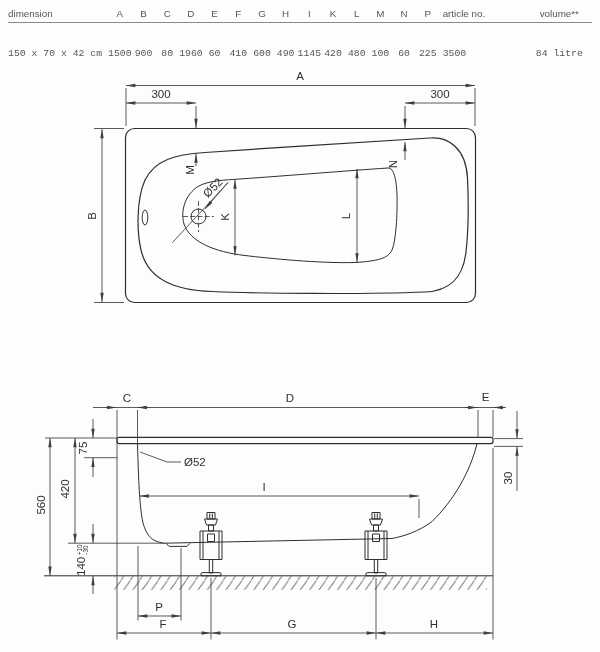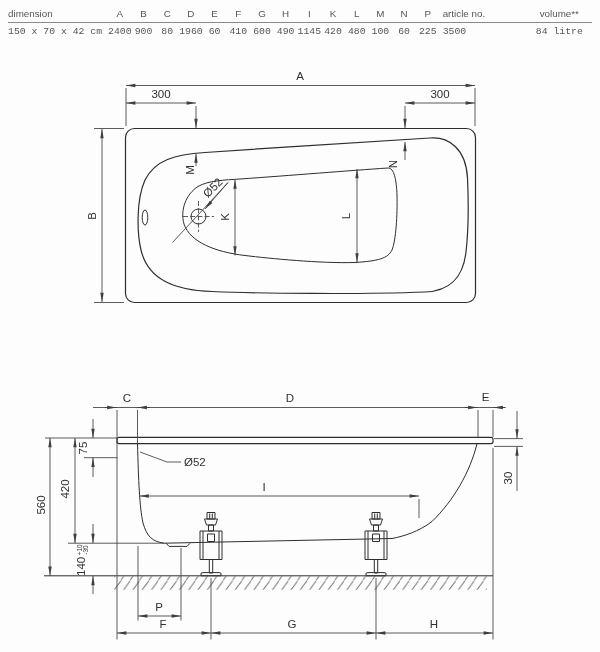--- a/index.html
+++ b/index.html
@@ -6,21 +6,21 @@
   #stage{position:relative;width:600px;height:652px;background:#fdfdfd;overflow:hidden;
          font-family:"Liberation Sans",sans-serif;}
   
   .tbl{position:absolute;left:0;top:0;width:600px;color:#565656;font-size:9.8px;}
   .trow{display:flex;align-items:baseline;padding:0 8px;box-sizing:border-box;}
   .trow.hd{height:22px;align-items:flex-end;padding-bottom:3px;}
   .trow.vl{height:14px;padding-top:3px;font-family:Liberation Mono, monospace;}
   .rule{height:0;border-top:1px solid #8a8a8a;margin:0 8px;}
   .c-dim{width:100px;white-space:nowrap;}
   .c-col{width:23.7px;text-align:center;white-space:nowrap;}
-  .c-art{width:84px;padding-left:3px;white-space:nowrap;}
+  .c-art{width:84px;padding-left:3px;white-space:nowrap;margin-top:22px;}
   .c-vol{flex:1;text-align:center;white-space:nowrap;}
   
   svg{position:absolute;left:0;top:0;}
   .o{stroke:#2e2e2e;stroke-width:1.2;fill:none;stroke-linejoin:round;stroke-linecap:round;}
   .o2{stroke:#2e2e2e;stroke-width:1;fill:none;stroke-linejoin:round;}
   .d{stroke:#3f3f3f;stroke-width:.85;fill:none;}
   .dd{marker-start:url(#ar);marker-end:url(#ar);}
   .de{marker-end:url(#ar);}
   .t{font-family:"Liberation Sans",sans-serif;font-size:11.5px;fill:#303030;}
   .ts{font-family:"Liberation Sans",sans-serif;font-size:6.5px;fill:#303030;}
@@ -47,21 +47,21 @@
       <div class="c-col">L</div>
       <div class="c-col">M</div>
       <div class="c-col">N</div>
       <div class="c-col">P</div>
       <div class="c-art">article no.</div>
       <div class="c-vol">volume**</div>
     </div>
     <div class="rule"></div>
     <div class="trow vl">
       <div class="c-dim">150 x 70 x 42 cm</div>
-      <div class="c-col">2400</div>
+      <div class="c-col">1500</div>
       <div class="c-col">900</div>
       <div class="c-col">80</div>
       <div class="c-col">1960</div>
       <div class="c-col">60</div>
       <div class="c-col">410</div>
       <div class="c-col">600</div>
       <div class="c-col">490</div>
       <div class="c-col">1145</div>
       <div class="c-col">420</div>
       <div class="c-col">480</div>

